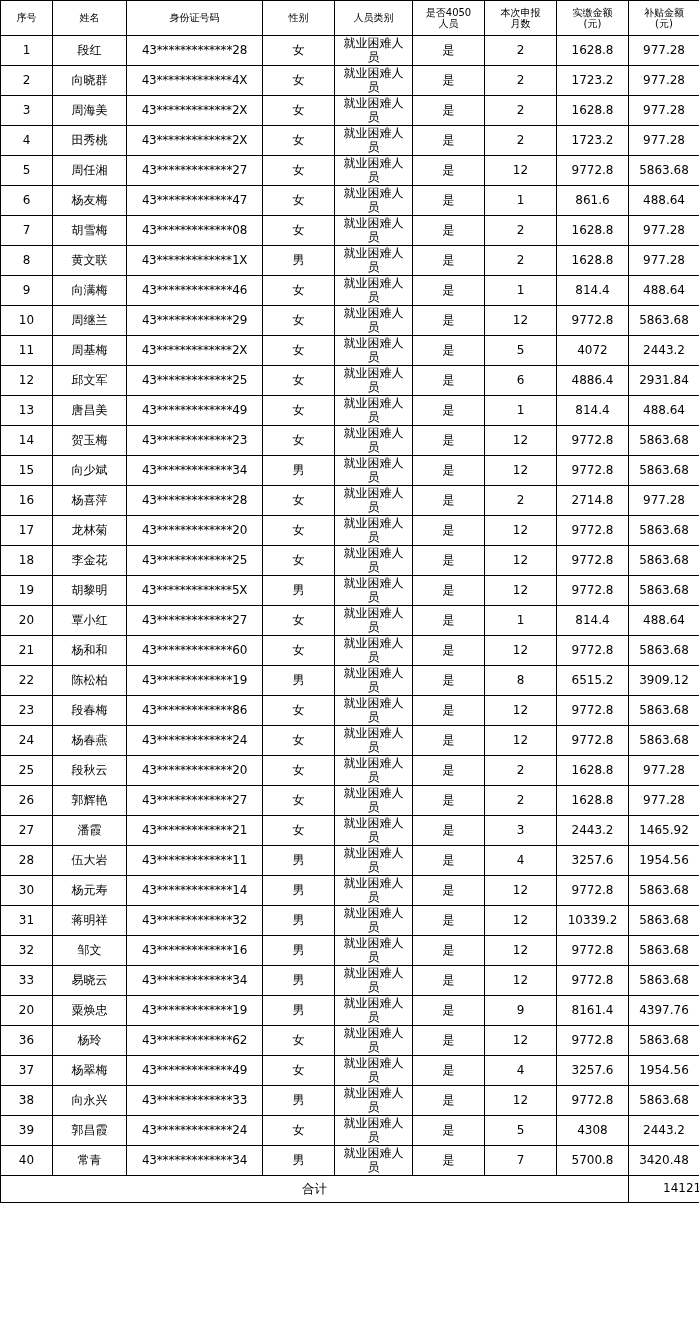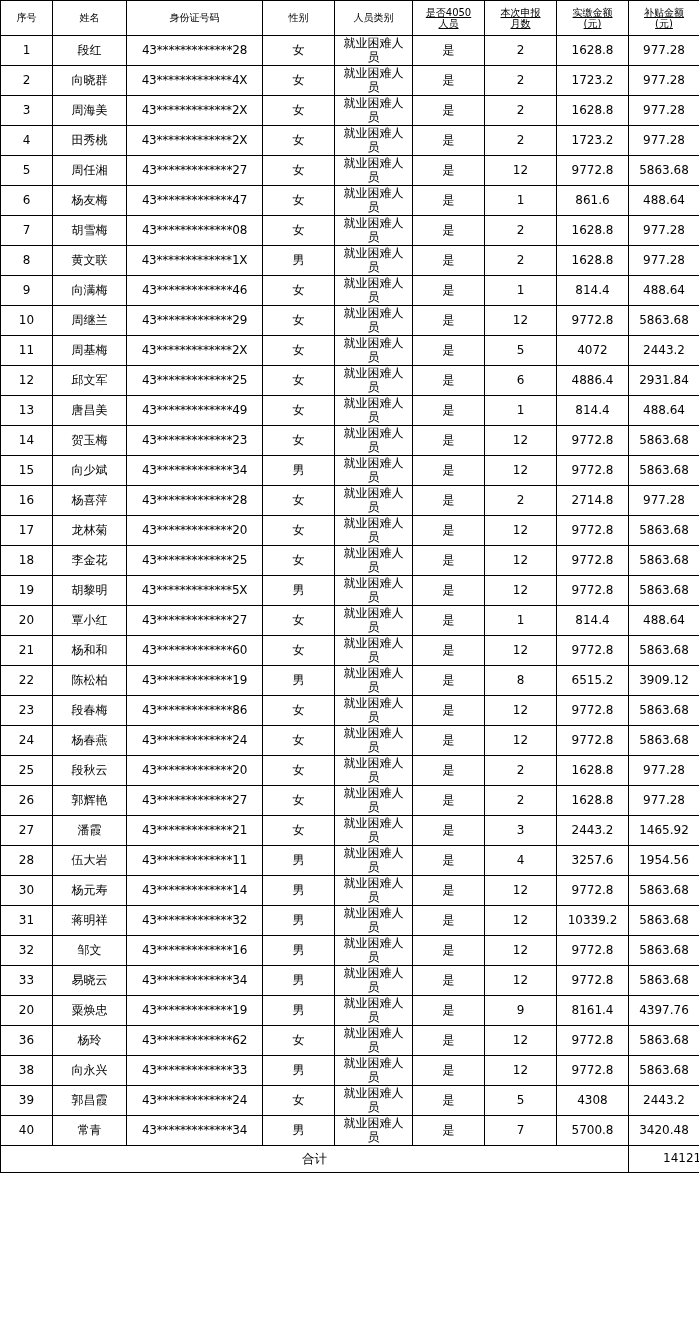--- a/index.html
+++ b/index.html
@@ -57,21 +57,20 @@
   .cell-cat {
     font-size: 11.5px;
     line-height: 1.05;
     padding: 0 2px;
   }
   .cell-num {
     font-size: 12px;
   }
   .head-two-line {
     line-height: 1.1;
-    text-decoration: underline;
   }
   tfoot td.total-label {
     height: 26px;
     font-size: 12.5px;
   }
   tfoot td.total-value {
     font-size: 12px;
     padding-left: 34px;
   }
 </style>
@@ -586,20 +585,34 @@
         <td class="cell-cat">
           <div>就业困难人</div>
           <div>员</div>
         </td>
         <td>是</td>
         <td class="cell-num">12</td>
         <td class="cell-num">9772.8</td>
         <td class="cell-num">5863.68</td>
       </tr>
       <tr>
+        <td>37</td>
+        <td>杨翠梅</td>
+        <td class="cell-id">43*************49</td>
+        <td>女</td>
+        <td class="cell-cat">
+          <div>就业困难人</div>
+          <div>员</div>
+        </td>
+        <td>是</td>
+        <td class="cell-num">4</td>
+        <td class="cell-num">3257.6</td>
+        <td class="cell-num">1954.56</td>
+      </tr>
+      <tr>
         <td>38</td>
         <td>向永兴</td>
         <td class="cell-id">43*************33</td>
         <td>男</td>
         <td class="cell-cat">
           <div>就业困难人</div>
           <div>员</div>
         </td>
         <td>是</td>
         <td class="cell-num">12</td>

